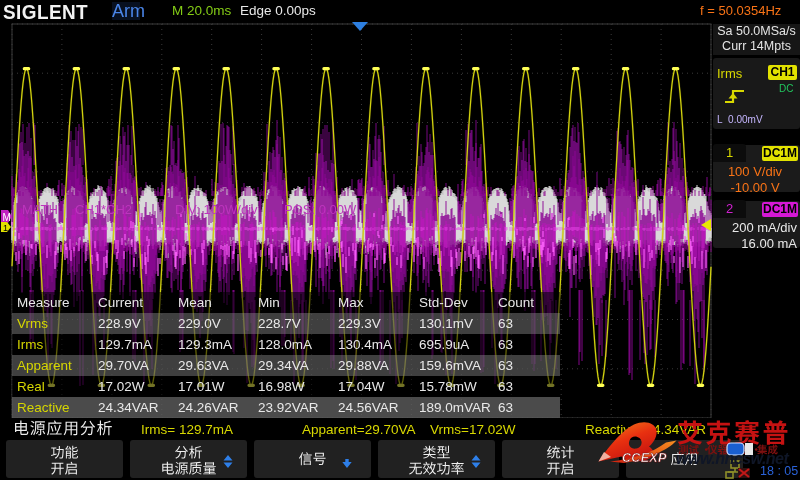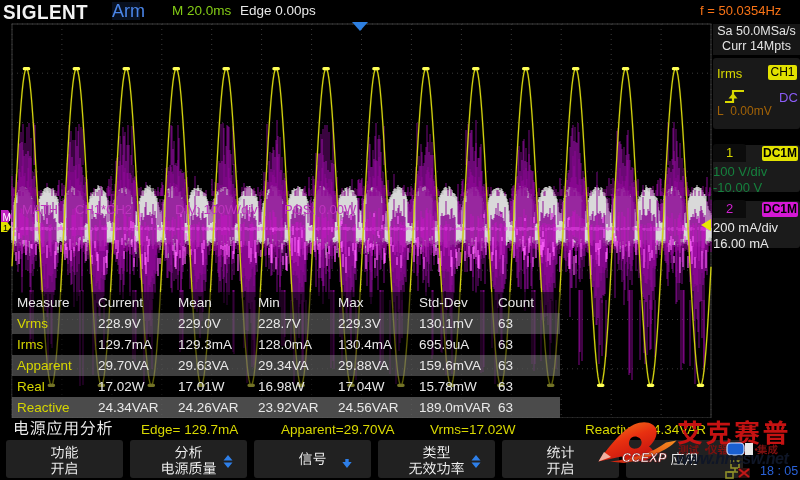--- a/index.html
+++ b/index.html
@@ -90,40 +90,40 @@
 <div class="ab" style="left:3px;top:0px;color:#f2f2f2;font-size:21px;font-weight:bold;letter-spacing:0.5px;transform:scaleX(0.9);transform-origin:left top">SIGLENT</div>
 <div class="ab" style="left:112px;top:2px;width:28px;height:18px;background:#081020;color:#4a85e8;font-size:18px;text-align:center;line-height:18px">Arm</div>
 <div class="ab" style="left:172px;top:3px;color:#84cc16;font-size:13.5px">M 20.0ms</div>
 <div class="ab" style="left:240px;top:3px;color:#e8e8e8;font-size:13.5px">Edge 0.00ps</div>
 <div class="ab" style="left:700px;top:3px;color:#f97316;font-size:13px">f = 50.0354Hz</div>
 
 <div class="ab" style="left:712px;top:24px;width:88px;height:456px;background:#000"></div>
 <div class="ab" style="left:713px;top:24px;width:87px;height:31px;background:#161616;color:#e4e4e4;font-size:12.5px;text-align:center;line-height:15px">Sa 50.0MSa/s<br>Curr 14Mpts</div>
 <div class="ab" style="left:713px;top:58px;width:87px;height:71px;background:#191919;border-radius:3px">
   <div class="ab" style="left:4px;top:8px;color:#d8d800;font-size:13px">Irms</div>
-  <div class="ab" style="left:55px;top:7px;width:29px;height:15px;background:#e2e200;border-radius:2px;color:#000;font-size:12px;font-weight:normal;text-align:center;line-height:15px">CH1</div>
+  <div class="ab" style="left:55px;top:7px;width:29px;height:15px;background:#e2e200;border-radius:2px;color:#000;font-size:12px;font-weight:bold;text-align:center;line-height:15px">CH1</div>
   <svg class="ab" style="left:11px;top:29px" width="22" height="18" viewBox="0 0 22 18">
     <path d="M1 15 H9 V4 H20" stroke="#d8d800" stroke-width="2.2" fill="none"></path>
     <path d="M9 6 L4.5 11.5 H13.5 Z" fill="#d8d800"></path>
   </svg>
-  <div class="ab" style="left:66px;top:32px;color:#8b5cf6;font-size:13px">DC</div>
-  <div class="ab" style="left:4px;top:46px;color:#a16207;font-size:12px">L&nbsp; 0.00mV</div>
+  <div class="ab" style="left:66px;top:25px;color:#22c55e;font-size:10px">DC</div>
+  <div class="ab" style="left:4px;top:56px;color:#c4b5fd;font-size:10px">L&nbsp; 0.00mV</div>
 </div>
 <div class="ab" style="left:713px;top:145px;width:87px;height:47px;background:#1b1b1b;border-radius:3px"></div>
 <div class="ab" style="left:713px;top:144px;width:33px;height:18px;background:#0c0c0c;border-radius:3px 3px 0 0;color:#d8d800;font-size:13px;text-align:center;line-height:18px">1</div>
 <div class="ab" style="left:762px;top:146px;width:36px;height:15px;background:#e2e200;border-radius:2px;color:#000;font-size:12px;font-weight:bold;text-align:center;line-height:15px">DC1M</div>
-<div class="ab" style="left:713px;top:164px;width:84px;color:#15803d;font-size:13px;text-align:left;line-height:15.5px">100 V/div<br>-10.00 V</div>
+<div class="ab" style="left:713px;top:164px;width:84px;color:#f97316;font-size:13px;text-align:center;line-height:15.5px">100 V/div<br>-10.00 V</div>
 <div class="ab" style="left:713px;top:201px;width:87px;height:47px;background:#1b1b1b;border-radius:3px"></div>
 <div class="ab" style="left:713px;top:200px;width:33px;height:18px;background:#0c0c0c;border-radius:3px 3px 0 0;color:#d020d0;font-size:13px;text-align:center;line-height:18px">2</div>
 <div class="ab" style="left:762px;top:202px;width:36px;height:15px;background:#d518d5;border-radius:2px;color:#000;font-size:12px;font-weight:bold;text-align:center;line-height:15px">DC1M</div>
-<div class="ab" style="left:713px;top:220px;width:84px;color:#e8e8e8;font-size:13px;text-align:left;line-height:15.5px">200 mA/div<br>16.00 mA</div>
+<div class="ab" style="left:713px;top:220px;width:84px;color:#e8e8e8;font-size:13px;text-align:right;line-height:15.5px">200 mA/div<br>16.00 mA</div>
 
 <div class="ab" style="left:0;top:418px;width:800px;height:62px;background:#000"></div>
-<div class="ab" style="left:141px;top:422px;color:#d8d800;font-size:13.5px">Edge= 129.7mA</div>
-<div class="ab" style="left:281px;top:422px;color:#d8d800;font-size:13.5px">Apparent=29.70VA</div>
+<div class="ab" style="left:141px;top:422px;color:#d8d800;font-size:13.5px">Irms= 129.7mA</div>
+<div class="ab" style="left:302px;top:422px;color:#d8d800;font-size:13.5px">Apparent=29.70VA</div>
 <div class="ab" style="left:430px;top:422px;color:#d8d800;font-size:13.5px">Vrms=17.02W</div>
 <div class="ab" style="left:585px;top:422px;color:#d8d800;font-size:13.5px">Reactive=24.34VAR</div>
 <svg class="ab" style="left:0;top:418px" width="800" height="62" viewBox="0 418 800 62">
 <g fill="#ececec">
         <path transform="translate(13.0 434.0) scale(0.016000 -0.016000)" d="M452 408V264H204V408ZM531 408H788V264H531ZM452 478H204V621H452ZM531 478V621H788V478ZM126 695V129H204V191H452V85C452 -32 485 -63 597 -63C622 -63 791 -63 818 -63C925 -63 949 -10 962 142C939 148 907 162 887 176C880 46 870 13 814 13C778 13 632 13 602 13C542 13 531 25 531 83V191H865V695H531V838H452V695Z"></path>
         <path transform="translate(29.7 434.0) scale(0.016000 -0.016000)" d="M537 407H843V319H537ZM537 549H843V463H537ZM505 205C475 138 431 68 385 19C402 9 431 -9 445 -20C489 32 539 113 572 186ZM788 188C828 124 876 40 898 -10L967 21C943 69 893 152 853 213ZM87 777C142 742 217 693 254 662L299 722C260 751 185 797 131 829ZM38 507C94 476 169 428 207 400L251 460C212 488 136 531 81 560ZM59 -24 126 -66C174 28 230 152 271 258L211 300C166 186 103 54 59 -24ZM338 791V517C338 352 327 125 214 -36C231 -44 263 -63 276 -76C395 92 411 342 411 517V723H951V791ZM650 709C644 680 632 639 621 607H469V261H649V0C649 -11 645 -15 633 -16C620 -16 576 -16 529 -15C538 -34 547 -61 550 -79C616 -80 660 -80 687 -69C714 -58 721 -39 721 -2V261H913V607H694C707 633 720 663 733 692Z"></path>
         <path transform="translate(46.4 434.0) scale(0.016000 -0.016000)" d="M264 490C305 382 353 239 372 146L443 175C421 268 373 407 329 517ZM481 546C513 437 550 295 564 202L636 224C621 317 584 456 549 565ZM468 828C487 793 507 747 521 711H121V438C121 296 114 97 36 -45C54 -52 88 -74 102 -87C184 62 197 286 197 438V640H942V711H606C593 747 565 804 541 848ZM209 39V-33H955V39H684C776 194 850 376 898 542L819 571C781 398 704 194 607 39Z"></path>
         <path transform="translate(63.1 434.0) scale(0.016000 -0.016000)" d="M153 770V407C153 266 143 89 32 -36C49 -45 79 -70 90 -85C167 0 201 115 216 227H467V-71H543V227H813V22C813 4 806 -2 786 -3C767 -4 699 -5 629 -2C639 -22 651 -55 655 -74C749 -75 807 -74 841 -62C875 -50 887 -27 887 22V770ZM227 698H467V537H227ZM813 698V537H543V698ZM227 466H467V298H223C226 336 227 373 227 407ZM813 466V298H543V466Z"></path>
         <path transform="translate(79.8 434.0) scale(0.016000 -0.016000)" d="M673 822 604 794C675 646 795 483 900 393C915 413 942 441 961 456C857 534 735 687 673 822ZM324 820C266 667 164 528 44 442C62 428 95 399 108 384C135 406 161 430 187 457V388H380C357 218 302 59 65 -19C82 -35 102 -64 111 -83C366 9 432 190 459 388H731C720 138 705 40 680 14C670 4 658 2 637 2C614 2 552 2 487 8C501 -13 510 -45 512 -67C575 -71 636 -72 670 -69C704 -66 727 -59 748 -34C783 5 796 119 811 426C812 436 812 462 812 462H192C277 553 352 670 404 798Z"></path>
         <path transform="translate(96.5 434.0) scale(0.016000 -0.016000)" d="M482 730V422C482 282 473 94 382 -40C400 -46 431 -66 444 -78C539 61 553 272 553 422V426H736V-80H810V426H956V497H553V677C674 699 805 732 899 770L835 829C753 791 609 754 482 730ZM209 840V626H59V554H201C168 416 100 259 32 175C45 157 63 127 71 107C122 174 171 282 209 394V-79H282V408C316 356 356 291 373 257L421 317C401 346 317 459 282 502V554H430V626H282V840Z"></path>

